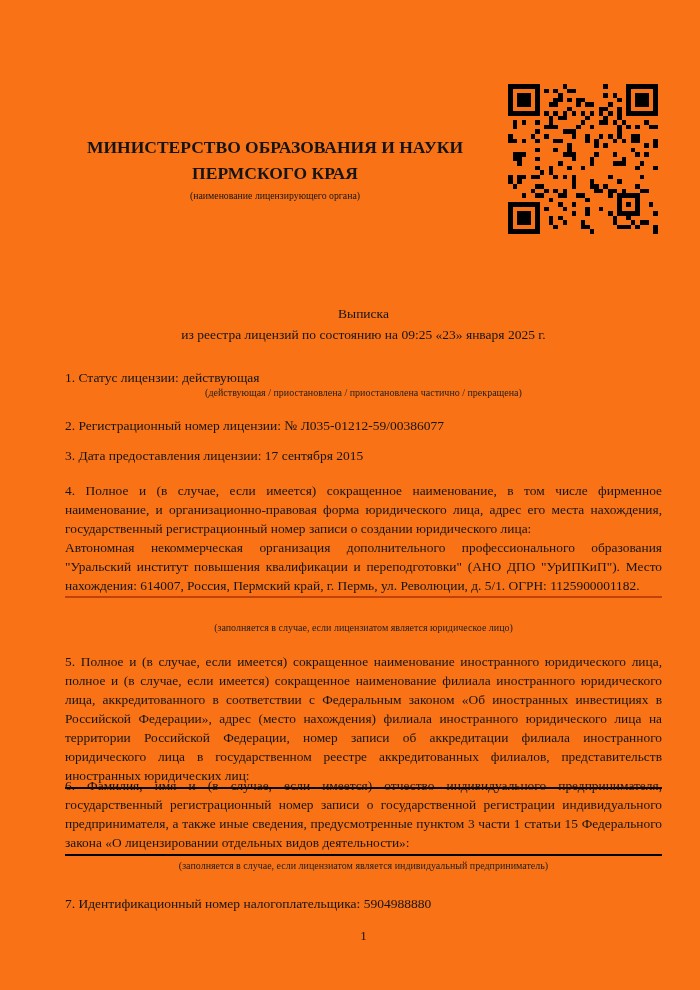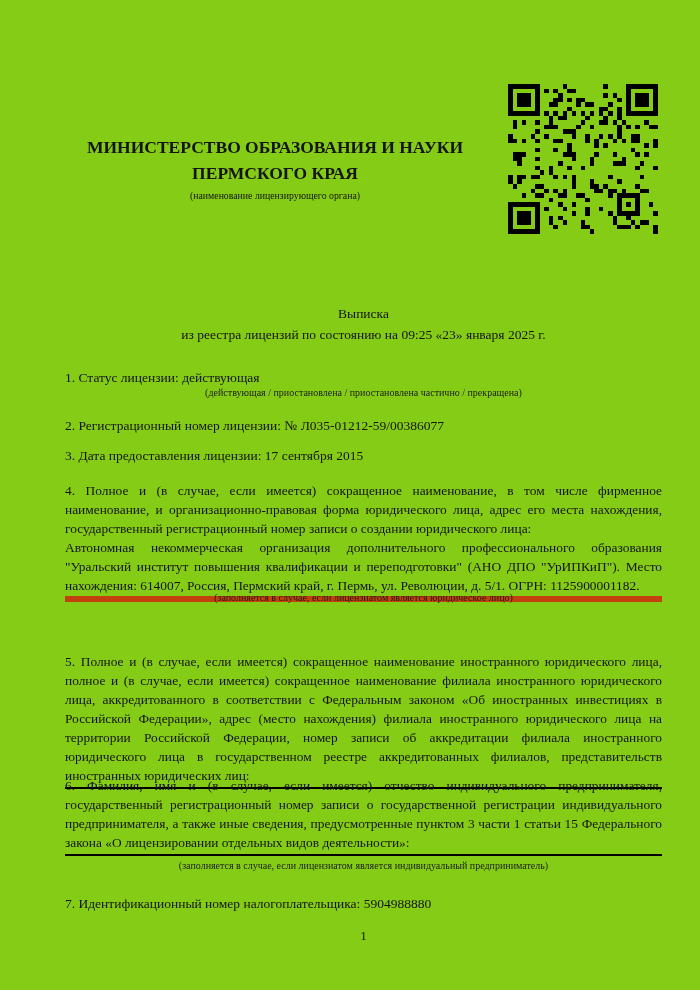--- a/index.html
+++ b/index.html
@@ -1,38 +1,38 @@
 <!DOCTYPE html>
 <html><head>
 <meta charset="utf-8">
 <style>
   html,body{margin:0;padding:0;background:#fff;}
   .page{
-    position:relative;width:700px;height:990px;background:#84cc16;
+    position:relative;width:700px;height:990px;background:#f97316;
     color:#141414;font-family:"Liberation Serif",serif;overflow:hidden;
   }
   .abs{position:absolute;left:65px;width:597px;}
   
   .ministry{top:134px;left:65px;width:420px;text-align:center;
     font-weight:bold;font-size:17.5px;line-height:26px;}
   .ministry-caption{top:190px;left:65px;width:420px;text-align:center;font-size:9.8px;}
   .qr{position:absolute;left:508px;top:84px;width:150px;height:150px;shape-rendering:crispEdges;}
   
   .doc-title{top:303px;text-align:center;font-size:13.5px;line-height:21px;}
   
   .line-item{font-size:13.5px;line-height:16px;white-space:nowrap;}
   .i1{top:370px;} .i2{top:418px;} .i3{top:448px;} .i7{top:896px;}
   
   .just{text-align:justify;font-size:13.4px;line-height:19px;hyphens:none;}
   .i4{top:481px;} .i5{top:622px;margin-top:30px;} .i6{top:776px;}
-  .underlined{border-bottom:6px solid #c2410c;padding-bottom:1px;}
+  .underlined{border-bottom:2px solid #c2410c;padding-bottom:1px;}
   .fill-line{height:2px;border-bottom:2px solid #000;}
   
   .cap{text-align:center;font-size:10px;color:#1d1d1d;}
-  .c1{top:387px;} .c4{top:592px;} .c5{top:743px;} .c6{top:860px;}
+  .c1{top:387px;} .c4{top:622px;} .c5{top:743px;} .c6{top:860px;}
   .footer{top:928px;text-align:center;font-size:13px;}
 </style>
 </head>
 <body>
 
 <div class="page">
 
   <svg id="qr-svg" class="qr" xmlns="http://www.w3.org/2000/svg" viewBox="0 0 33 33">
       <g fill="#000000">
         <rect x="0" y="0" width="1" height="1"></rect>

